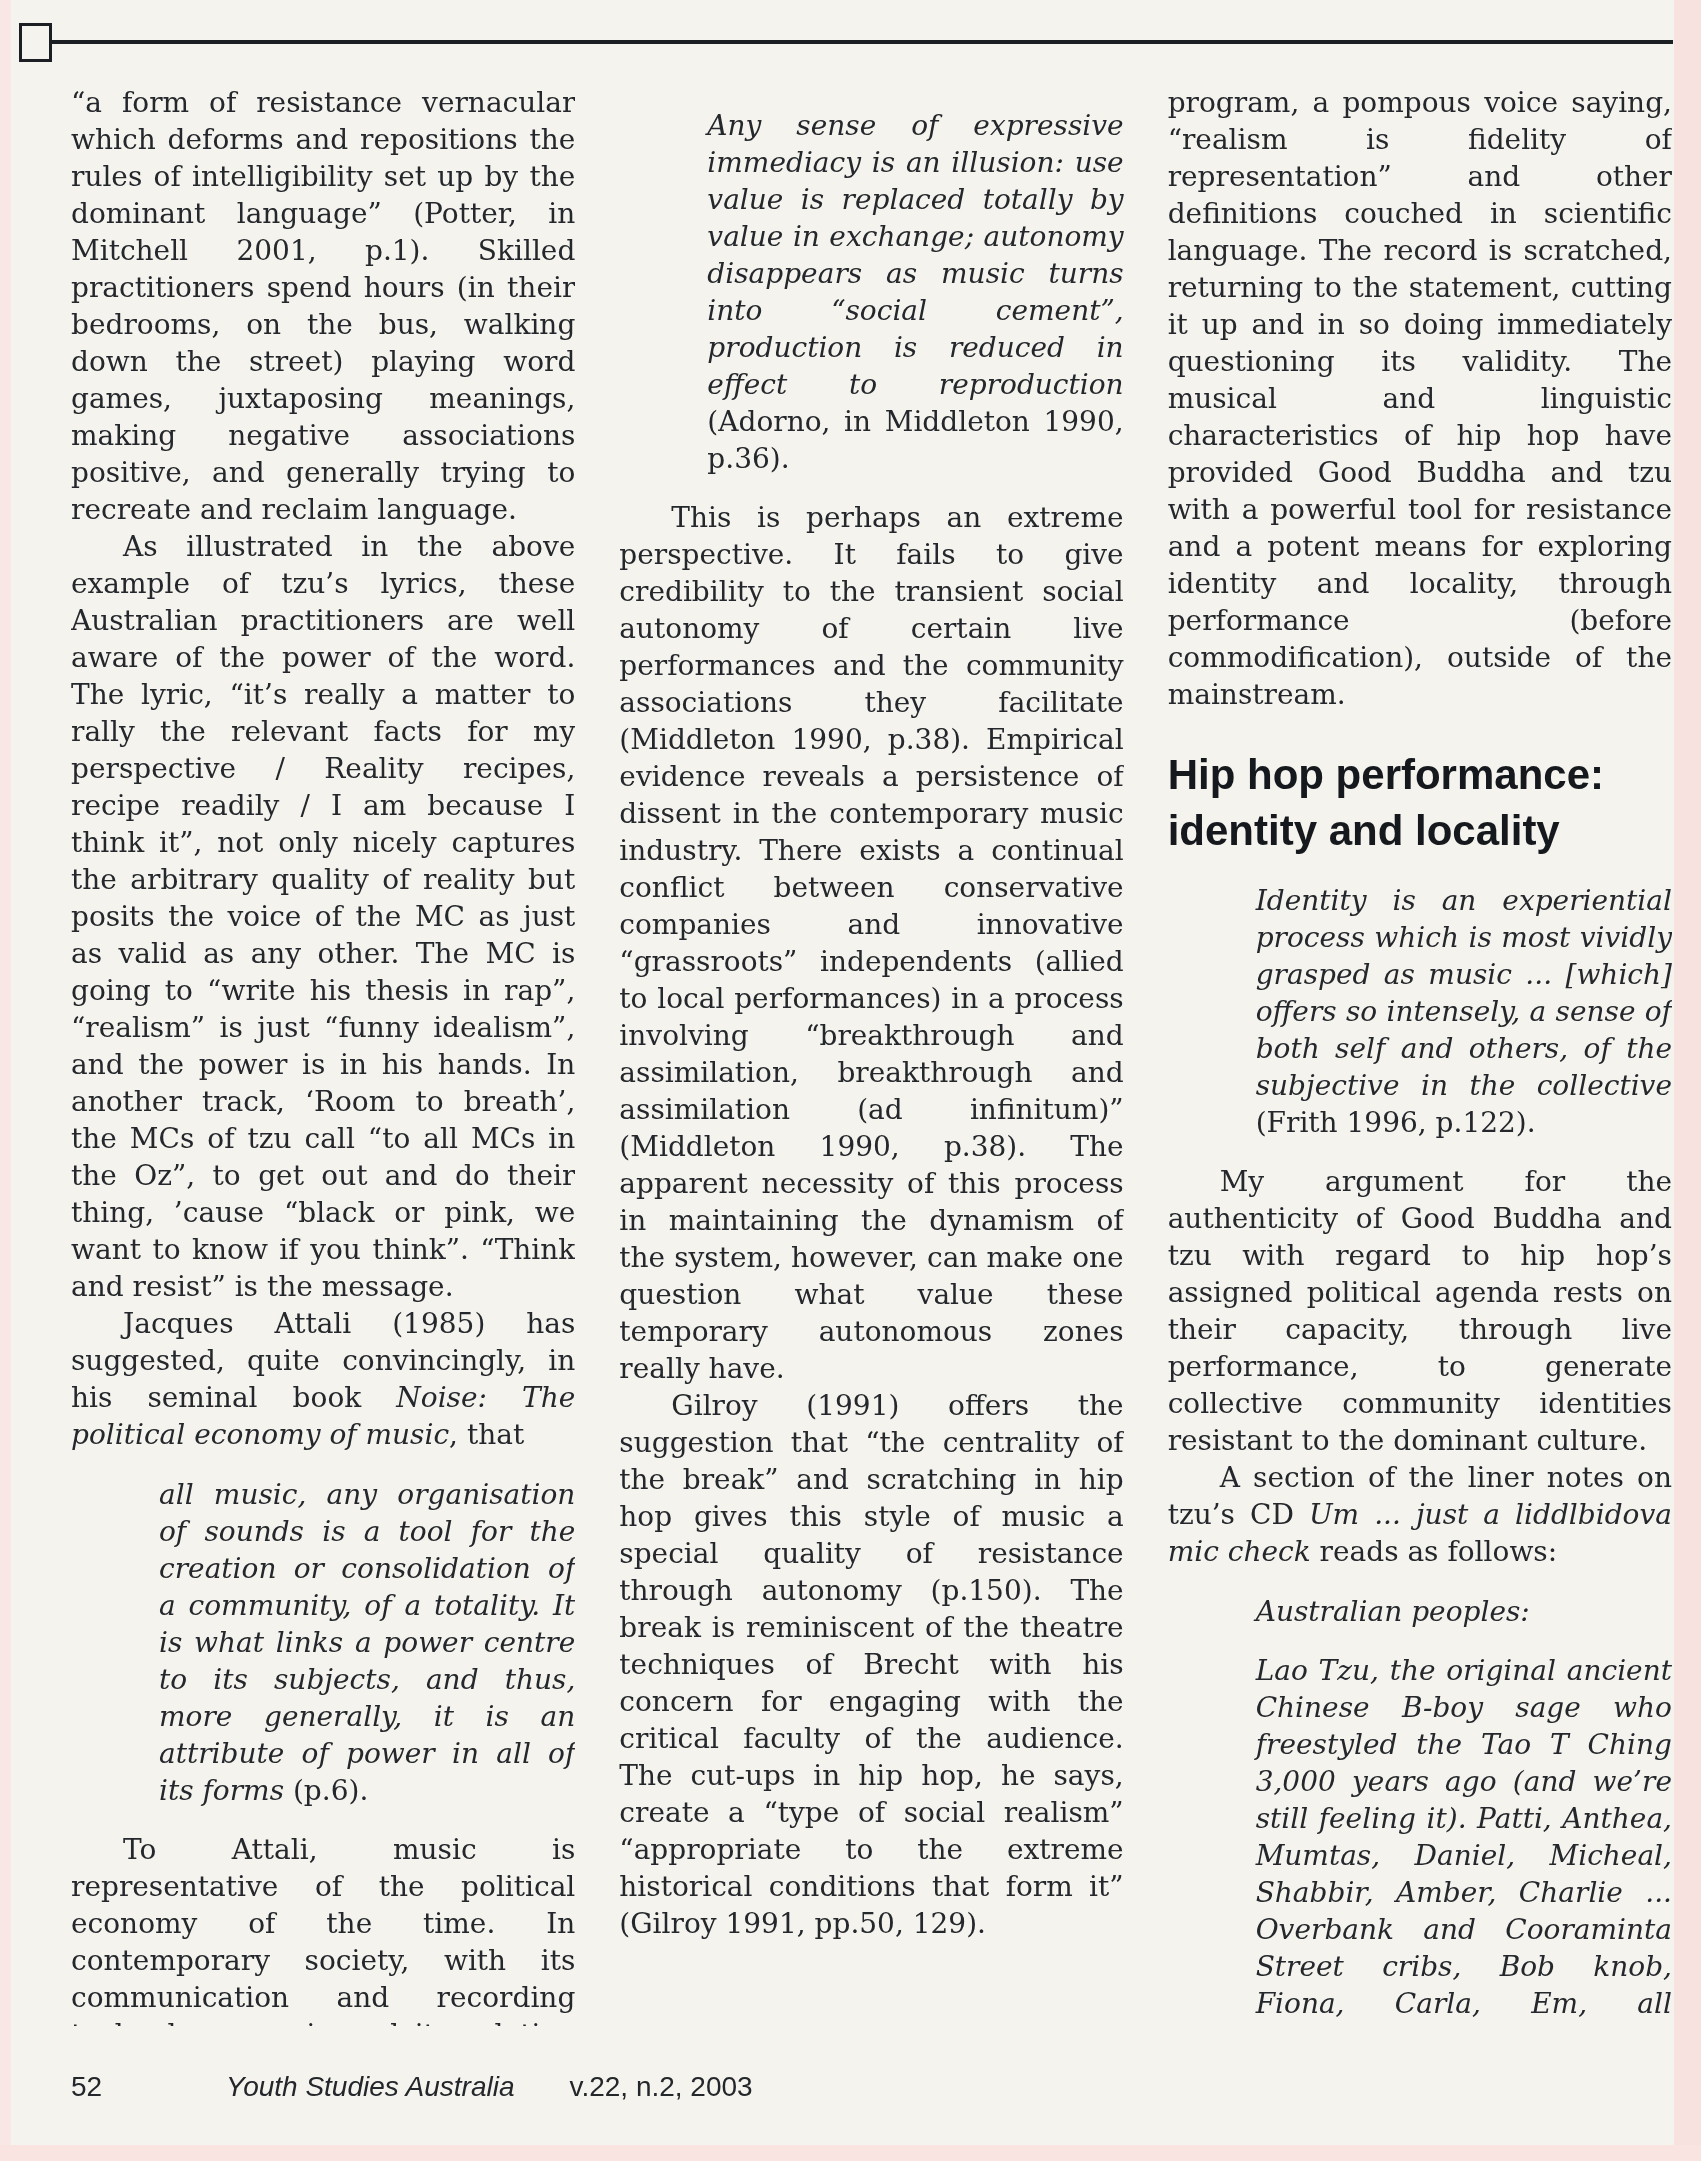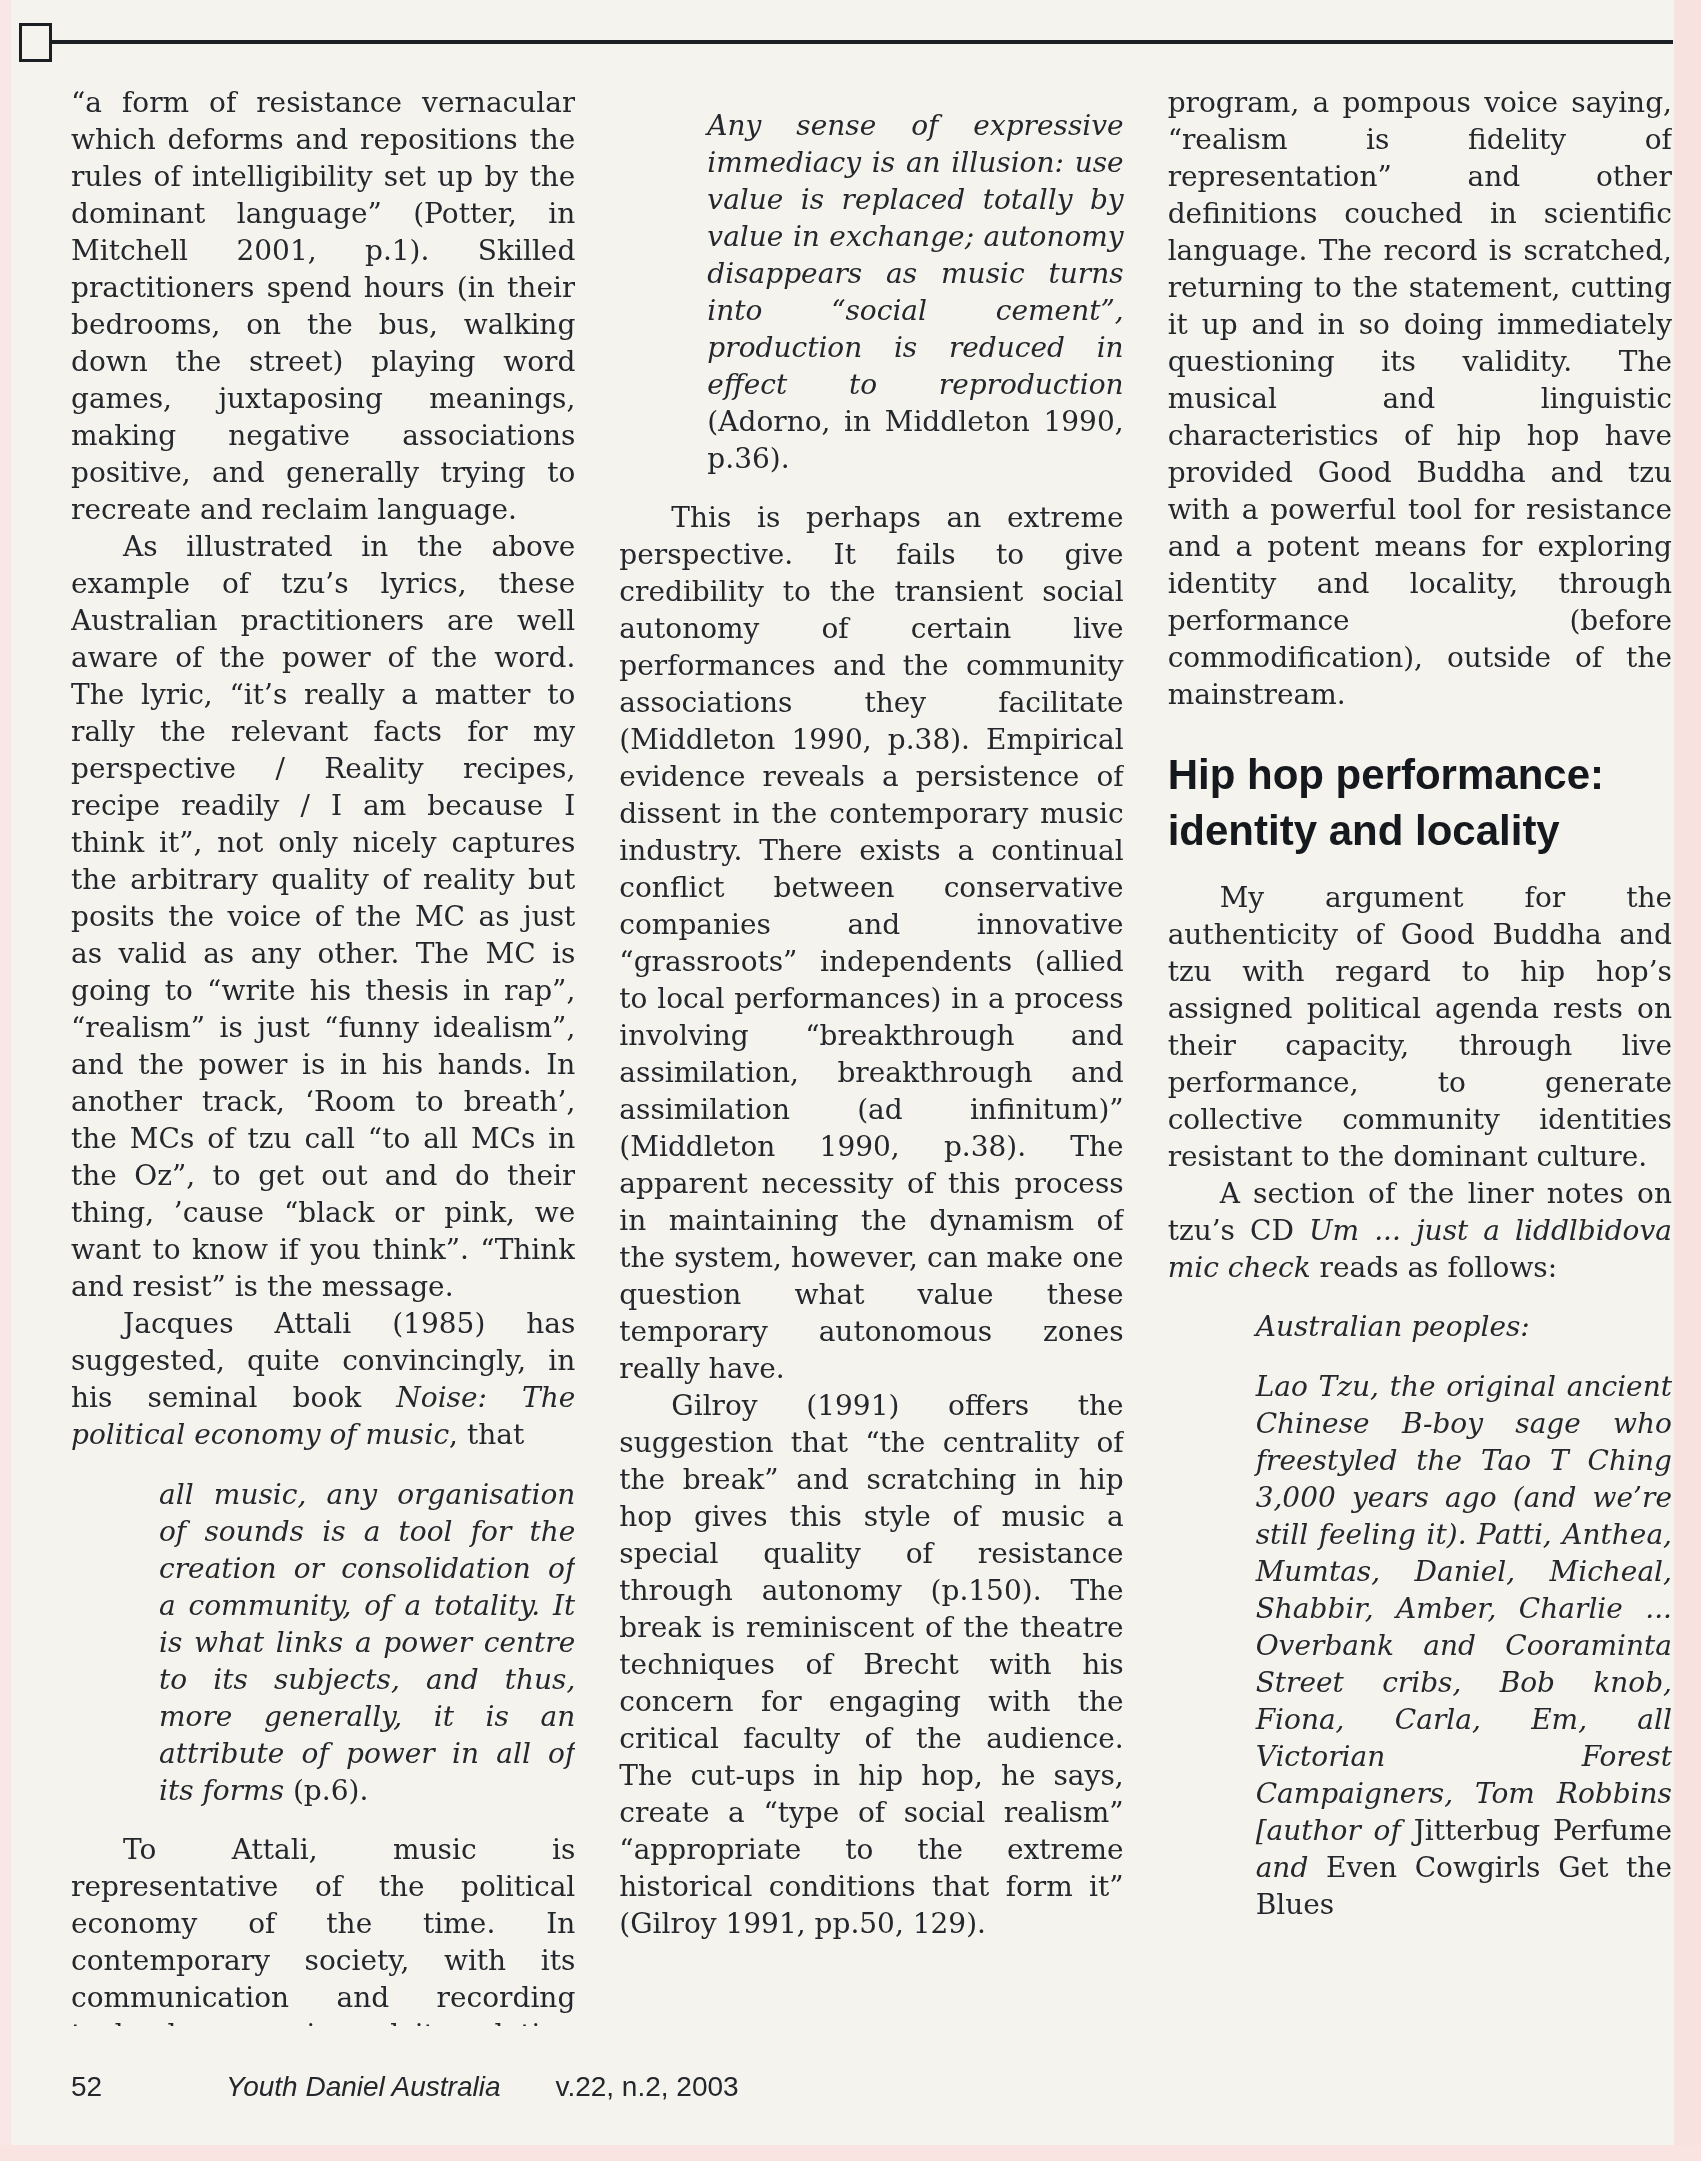--- a/index.html
+++ b/index.html
@@ -68,25 +68,26 @@
       <p class="para indent"><span>To Attali, music is representative of the political economy of the time. In contemporary society, with its communication and recording technology, music and its relation to power is spread through the “repetitive mass production of all social relations” (Attali, in Field 1994, p.260); “Music is no longer localised, it is everywhere and nowhere, power becomes diluted, masked anonymous” (Attali, in Rogers</span></p>
     </div>
   <div class="col">
       <p class="quote"><i>Any sense of expressive immediacy is an illusion: use value is replaced totally by value in exchange; autonomy disappears as music turns into “social cement”, production is reduced in effect to reproduction</i><span> (Adorno, in Middleton 1990, p.36).</span></p>
       <p class="para indent"><span>This is perhaps an extreme perspective. It fails to give credibility to the transient social autonomy of certain live performances and the community associations they facilitate (Middleton 1990, p.38). Empirical evidence reveals a persistence of dissent in the contemporary music industry. There exists a continual conflict between conservative companies and innovative “grassroots” independents (allied to local performances) in a process involving “breakthrough and assimilation, breakthrough and assimilation (ad infinitum)” (Middleton 1990, p.38). The apparent necessity of this process in maintaining the dynamism of the system, however, can make one question what value these temporary autonomous zones really have.</span></p>
       <p class="para indent"><span>Gilroy (1991) offers the suggestion that “the centrality of the break” and scratching in hip hop gives this style of music a special quality of resistance through autonomy (p.150). The break is reminiscent of the theatre techniques of Brecht with his concern for engaging with the critical faculty of the audience. The cut-ups in hip hop, he says, create a “type of social realism” “appropriate to the extreme historical conditions that form it” (Gilroy 1991, pp.50, 129).</span></p>
     </div>
   <div class="col">
       <p class="para"><span>program, a pompous voice saying, “realism is fidelity of representation” and other definitions couched in scientific language. The record is scratched, returning to the statement, cutting it up and in so doing immediately questioning its validity. The musical and linguistic characteristics of hip hop have provided Good Buddha and tzu with a powerful tool for resistance and a potent means for exploring identity and locality, through performance (before commodification), outside of the mainstream.</span></p>
       <h2 class="heading">Hip hop performance:<br>identity and locality</h2>
+      <p class="quote"><i>Identity is an experiential process which is most vividly grasped as music ... [which] offers so intensely, a sense of both self and others, of the subjective in the collective</i><span> (Frith 1996, p.122).</span></p>
       <p class="para indent"><span>My argument for the authenticity of Good Buddha and tzu with regard to hip hop’s assigned political agenda rests on their capacity, through live performance, to generate collective community identities resistant to the dominant culture.</span></p>
       <p class="para indent"><span>A section of the liner notes on tzu’s CD </span><i>Um ... just a liddlbidova mic check</i><span> reads as follows:</span></p>
       <p class="quote"><i>Australian peoples:</i></p>
       <p class="quote"><i>Lao Tzu, the original ancient Chinese B-boy sage who freestyled the Tao T Ching 3,000 years ago (and we’re still feeling it). Patti, Anthea, Mumtas, Daniel, Micheal, Shabbir, Amber, Charlie ... Overbank and Cooraminta Street cribs, Bob knob, Fiona, Carla, Em, all Victorian Forest Campaigners, Tom Robbins [author of </i><span>Jitterbug Perfume</span><i> and </i><span>Even Cowgirls Get the Blues</span></p>
     </div>
 </div>
 
 <div class="footer">
   <span class="pageno">52</span>
-  <span class="journal">Youth Daniel Australia</span>
+  <span class="journal">Youth Studies Australia</span>
   <span class="issue">v.22, n.2, 2003</span>
 </div>
 
 
 </body></html>

